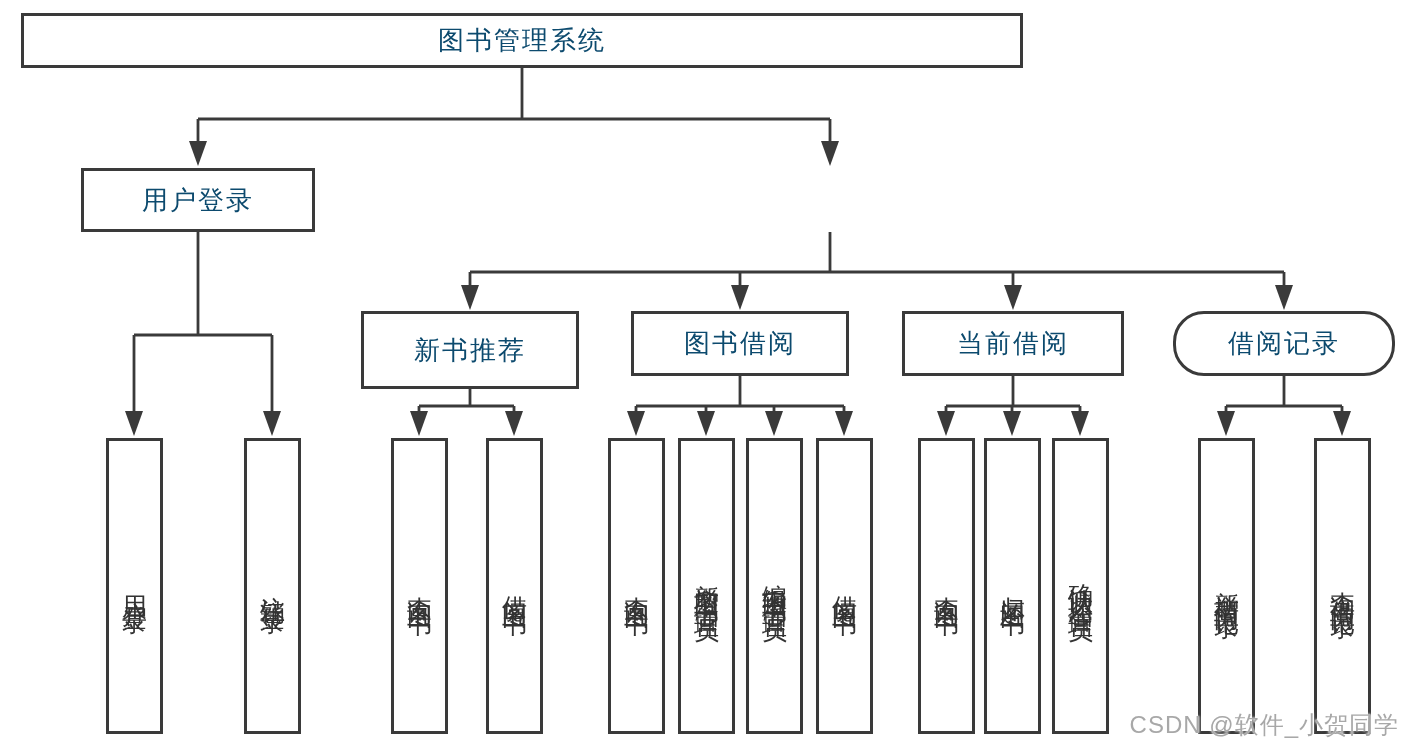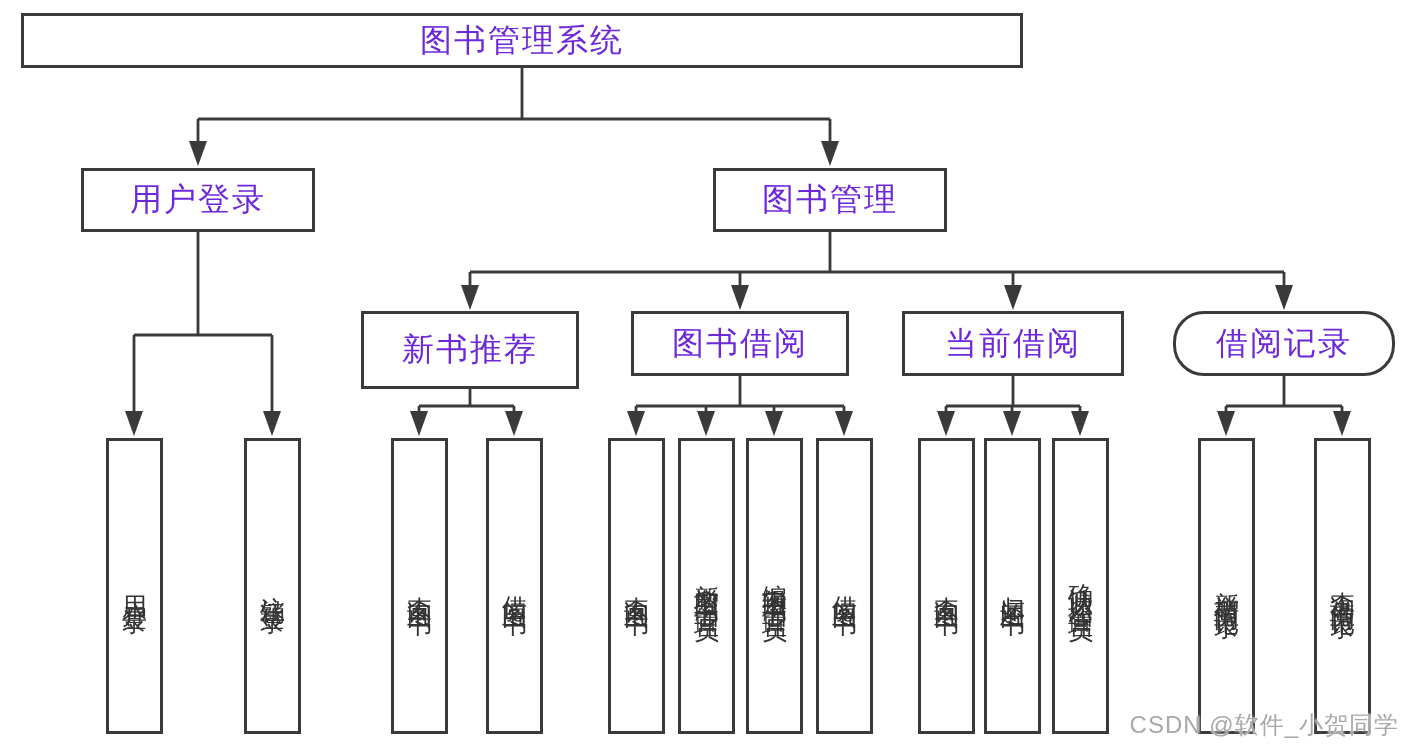--- a/index.html
+++ b/index.html
@@ -24,24 +24,24 @@
     position: absolute;
     box-sizing: border-box;
     border: 3px solid #3a3a3a;
     background: #ffffff;
     display: flex;
     align-items: center;
     justify-content: center;
     color: #333333;
   }
   .node .lbl-h {
-    font-size: 32px;
+    font-size: 26px;
     letter-spacing: 2px;
     white-space: nowrap;
-    color: #6d28d9;
+    color: #0c4a6e;
   }
   .leaf .lbl-v {
     writing-mode: vertical-rl;
     text-orientation: mixed;
     font-size: 25px;
     letter-spacing: 5px;
     line-height: 1;
     white-space: nowrap;
     color: #333333;
   }
@@ -131,23 +131,20 @@
     </g>
   </svg>
 
   <div class="node" style="left:21px; top:13px; width:1002px; height:55px;">
     <span class="lbl-h">图书管理系统</span>
   </div>
 
   <div class="node" style="left:81px; top:168px; width:234px; height:64px;">
     <span class="lbl-h">用户登录</span>
   </div>
-  <div class="node" style="left:713px; top:168px; width:234px; height:64px;">
-    <span class="lbl-h">图书管理</span>
-  </div>
 
   <div class="node" style="left:361px; top:311px; width:218px; height:78px;">
     <span class="lbl-h">新书推荐</span>
   </div>
   <div class="node" style="left:631px; top:311px; width:218px; height:65px;">
     <span class="lbl-h">图书借阅</span>
   </div>
   <div class="node" style="left:902px; top:311px; width:222px; height:65px;">
     <span class="lbl-h">当前借阅</span>
   </div>

